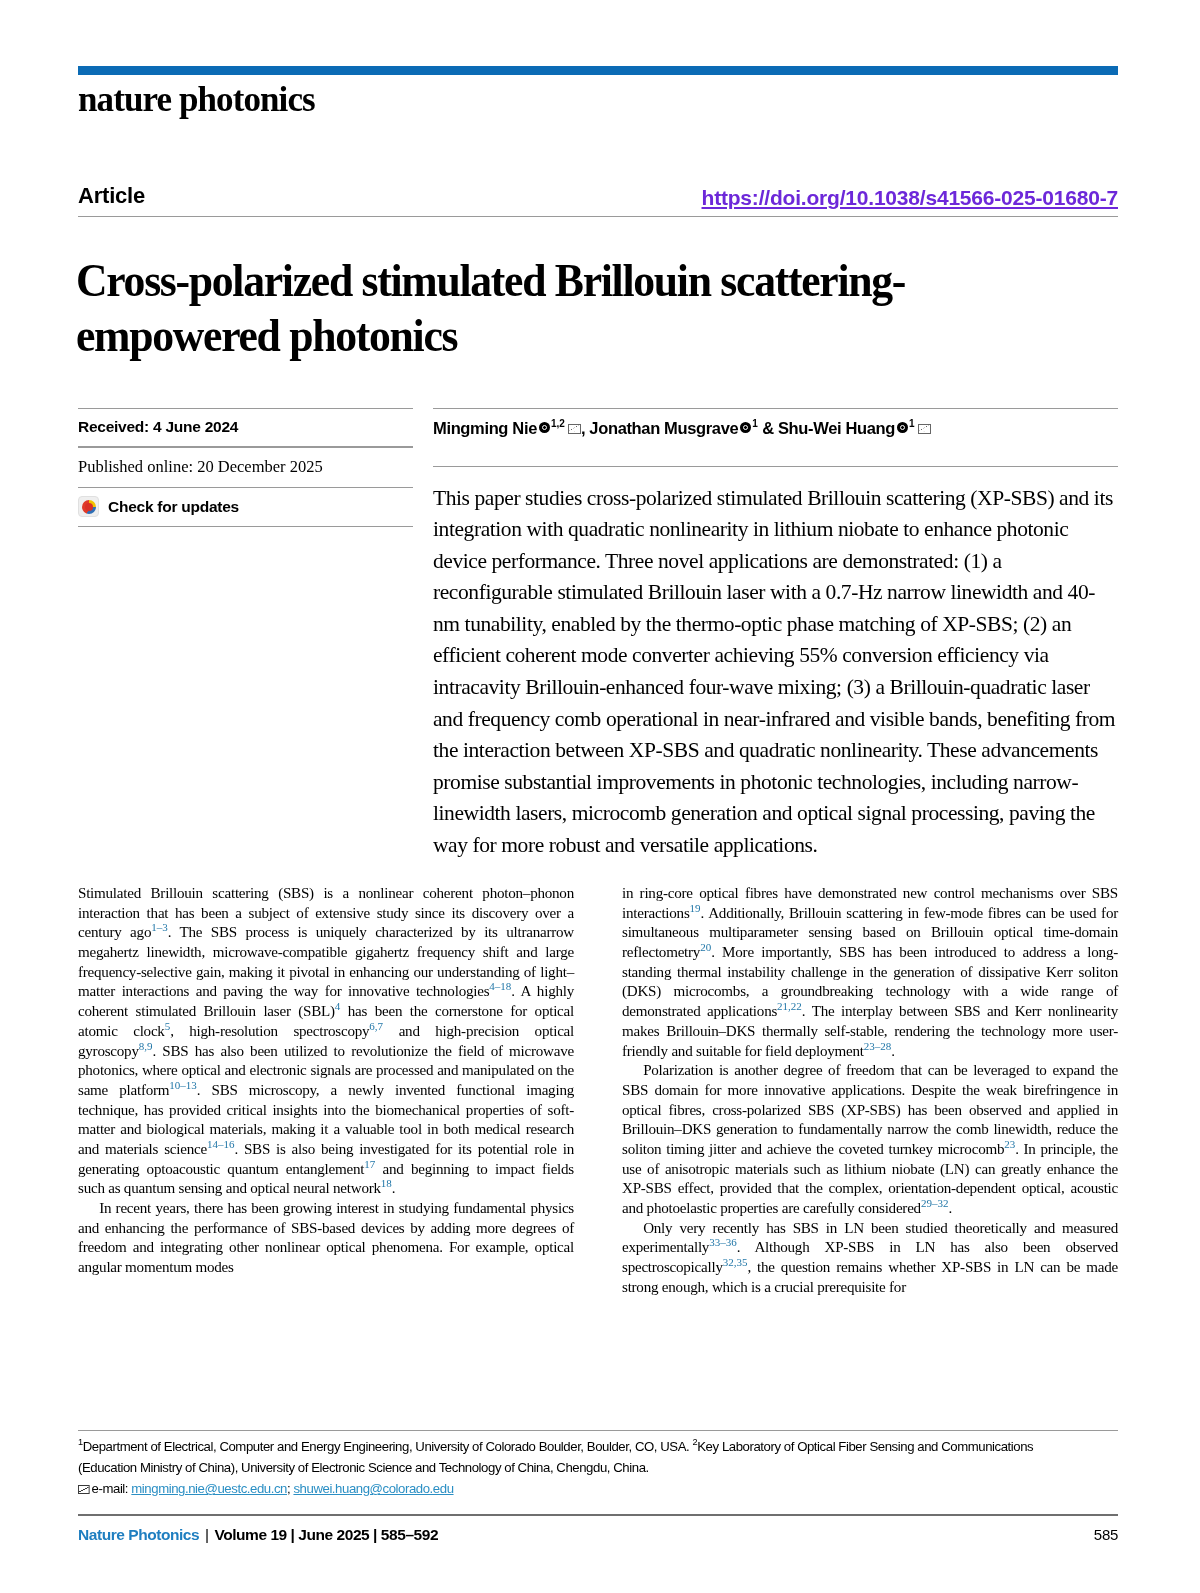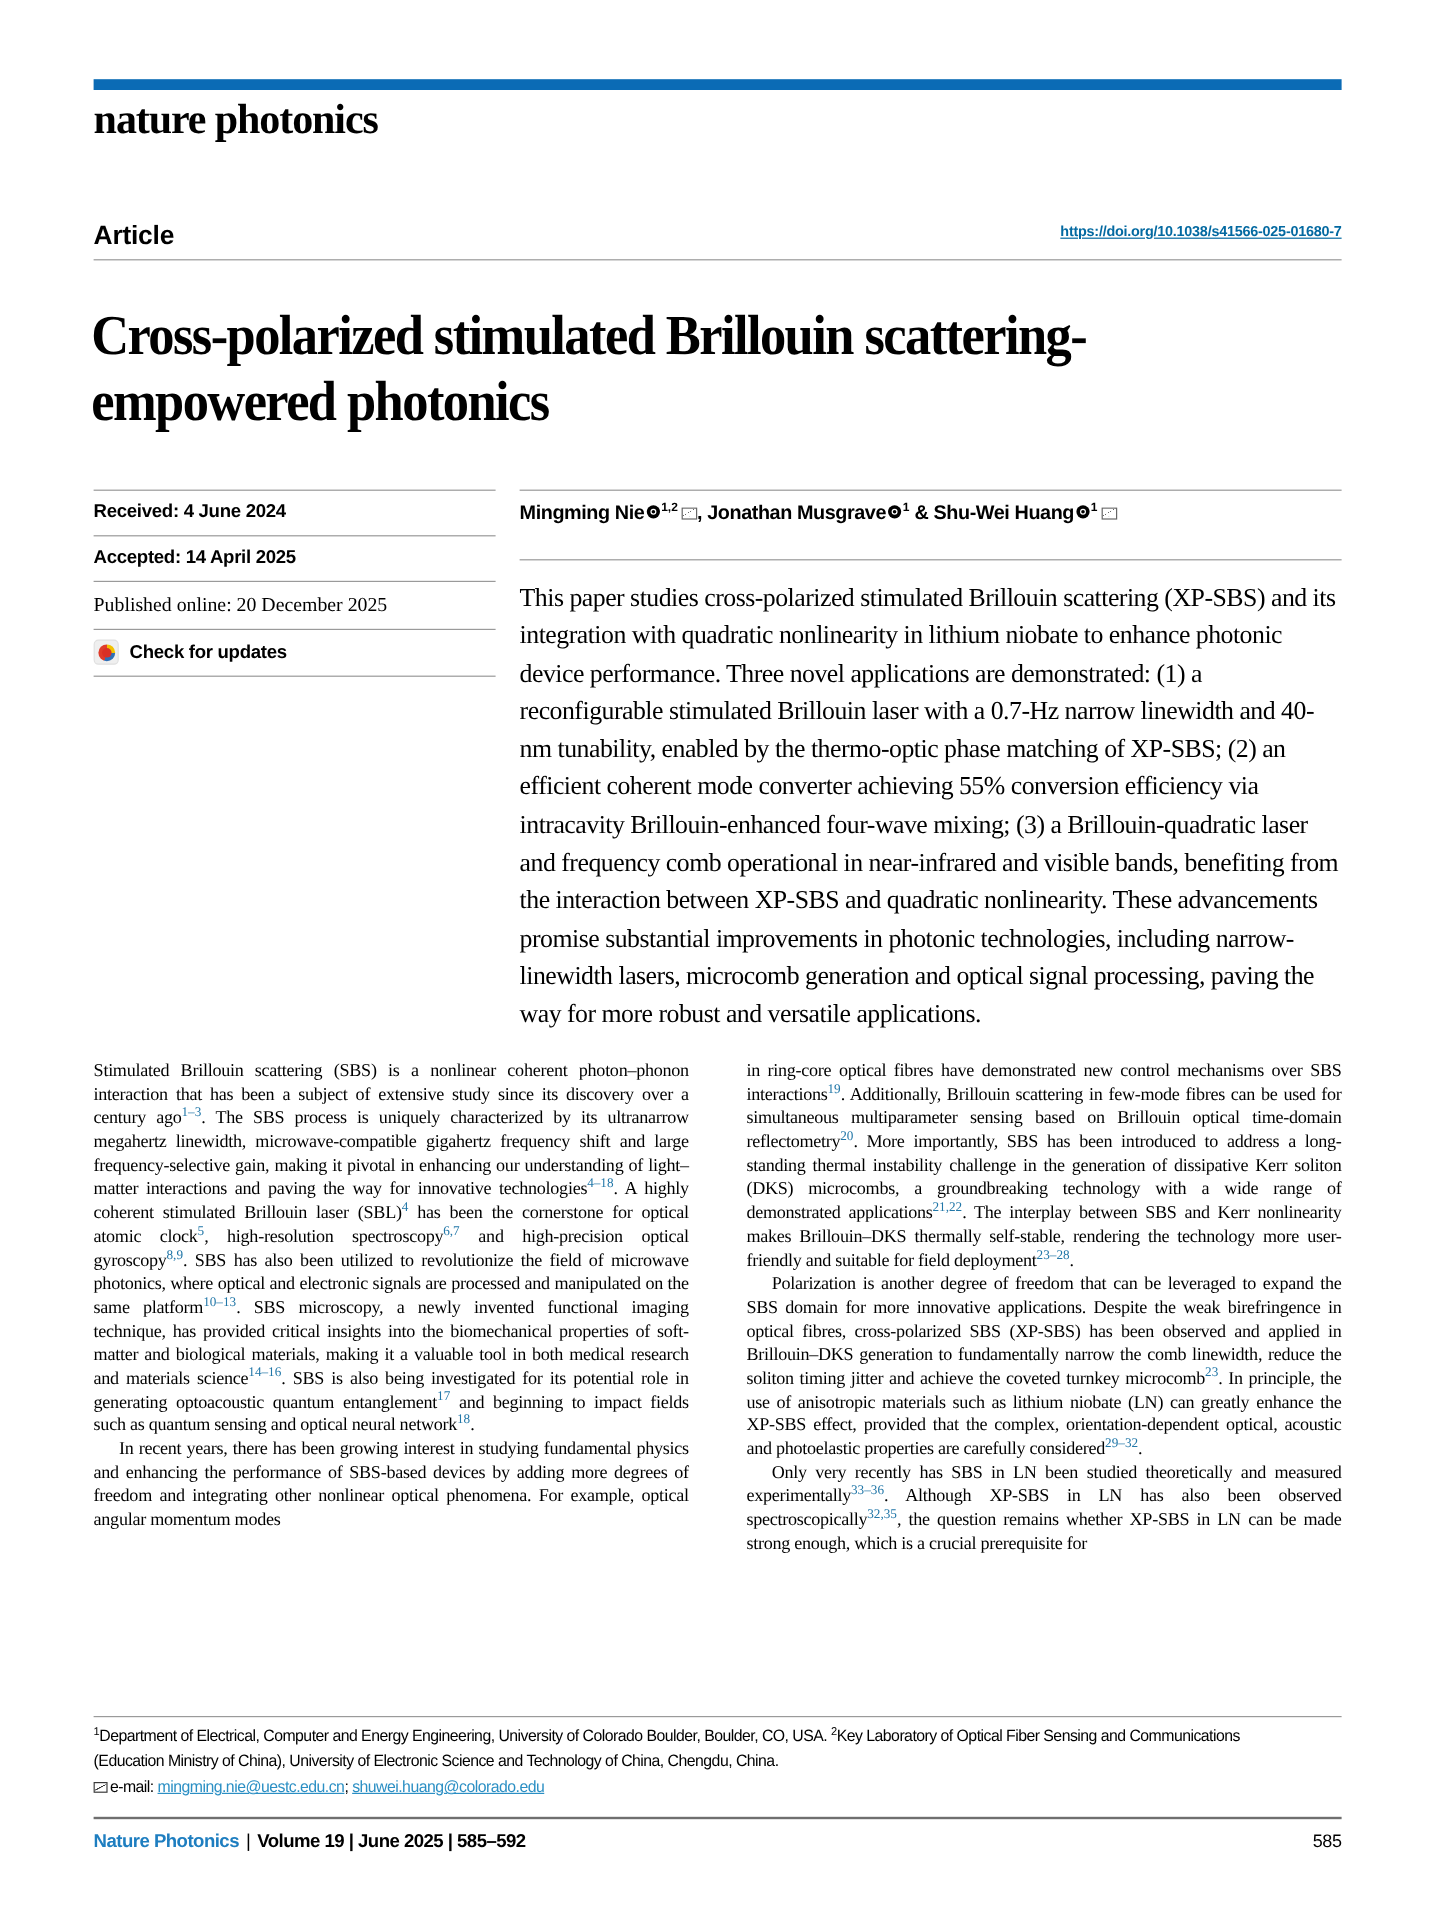--- a/index.html
+++ b/index.html
@@ -54,23 +54,23 @@
   .article-kicker {
     position: absolute;
     left: 0; top: 0;
     font-size: 22px;
     font-weight: 700;
     letter-spacing: -0.2px;
   }
   .doi-link {
     position: absolute;
     right: 0; top: 3px;
-    font-size: 12px;
-    font-weight: 700;
-    color: #0369a1;
+    font-size: 21px;
+    font-weight: 700;
+    color: #6d28d9;
     letter-spacing: -0.2px;
     white-space: nowrap;
     margin-left: 36px;
   }
   .rule-under-article {
     position: absolute;
     left: 78px;
     top: 216px;
     width: 1040px;
     height: 1px;
@@ -367,21 +367,20 @@
     <a class="doi-link" href="#">https://doi.org/10.1038/s41566-025-01680-7</a>
   </div>
   <div class="rule-under-article"></div>
 
   <h1 class="paper-title">Cross-polarized stimulated Brillouin scattering-empowered photonics</h1>
 
   <div class="meta-col">
     <div class="meta-rule"></div>
     <div class="meta-item">Received: 4 June 2024</div>
     <div class="meta-rule"></div>
-    <div class="meta-item">Accepted: 14 April 2025</div>
     <div class="meta-rule"></div>
     <div class="meta-item serif">Published online: 20 December 2025</div>
     <div class="meta-rule"></div>
     <div class="meta-item updates">
       <span class="crossmark">
         <span class="ring"></span>
           <span class="inner"></span>
       </span>
       <span>Check for updates</span>
     </div>

